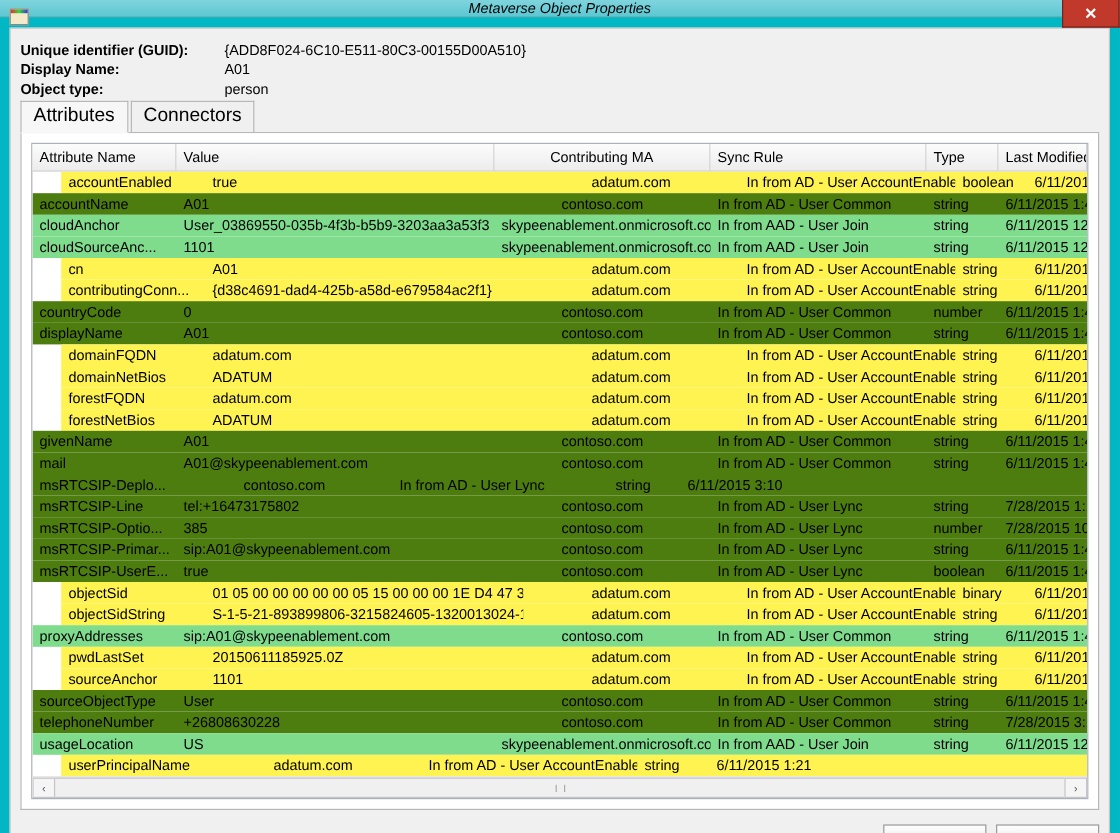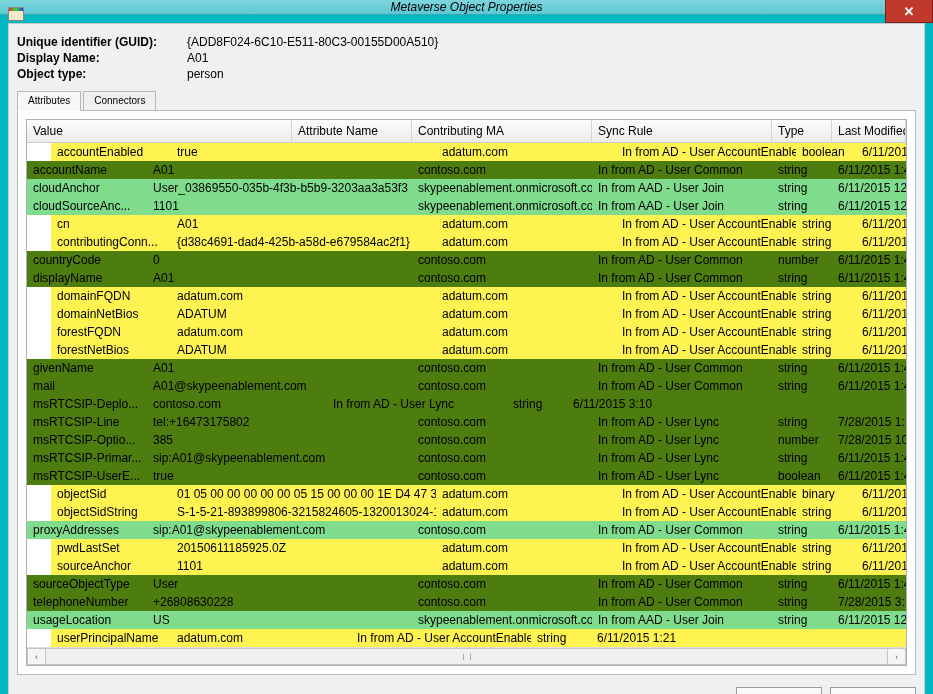--- a/index.html
+++ b/index.html
@@ -99,21 +99,21 @@
     height: 22px;
     border-bottom: 1px solid #b8b8b8;
   }
   .tab {
     padding: 3px 10px 4px 10px;
     border: 1px solid #b8b8b8;
     border-bottom: none;
     margin-right: 2px;
     background: #f0f0f0;
     position: relative;
-    font-size: 10px;
+    font-size: 16px;
   }
   .tab.active {
     background: #f7f7f7;
     border-bottom: 1px solid #f7f7f7;
     margin-bottom: -1px;
     z-index: 2;
   }
   .grid-frame {
     flex: 1;
     border: 1px solid #b8b8b8;
@@ -152,21 +152,21 @@
     line-height: 14px;
     font-size: 12px;
   }
   .th {
     border-right: 1px solid #d4d4d4;
     height: 22px;
     line-height: 18px;
   }
   .col-name { width: 120px; }
   .col-value { width: 265px; }
-  .col-ma   { width: 180px; }
+  .col-ma   { width: 180px; text-align: center; }
   .col-rule { width: 180px; }
   .col-type { width: 60px; }
   .col-mod  { flex: 1; }
   .tbody {
     flex: 1;
     overflow: hidden;
   }
   .row-yellow { background: #fff352; margin-left: 24px; }
   .row-blue   { background: #4d7c0f; }
   .row-green  { background: #7fdc8d; }
@@ -257,22 +257,22 @@
       </div>
 
       <div class="tabs">
         <div class="tab active">Attributes</div>
         <div class="tab">Connectors</div>
       </div>
 
       <div class="grid-frame">
         <div class="grid-frame-inner">
           <div class="thead">
+            <div class="th col-name">Attribute Name</div>
             <div class="th col-value">Value</div>
-            <div class="th col-name">Attribute Name</div>
             <div class="th col-ma">Contributing MA</div>
             <div class="th col-rule">Sync Rule</div>
             <div class="th col-type">Type</div>
             <div class="th col-mod">Last Modified</div>
           </div>
           <div class="tbody" id="tbody">
               <div class="trow row-yellow">
                 <div class="td col-name">accountEnabled</div>
                 <div class="td col-value">true</div>
                 <div class="td col-ma">adatum.com</div>

